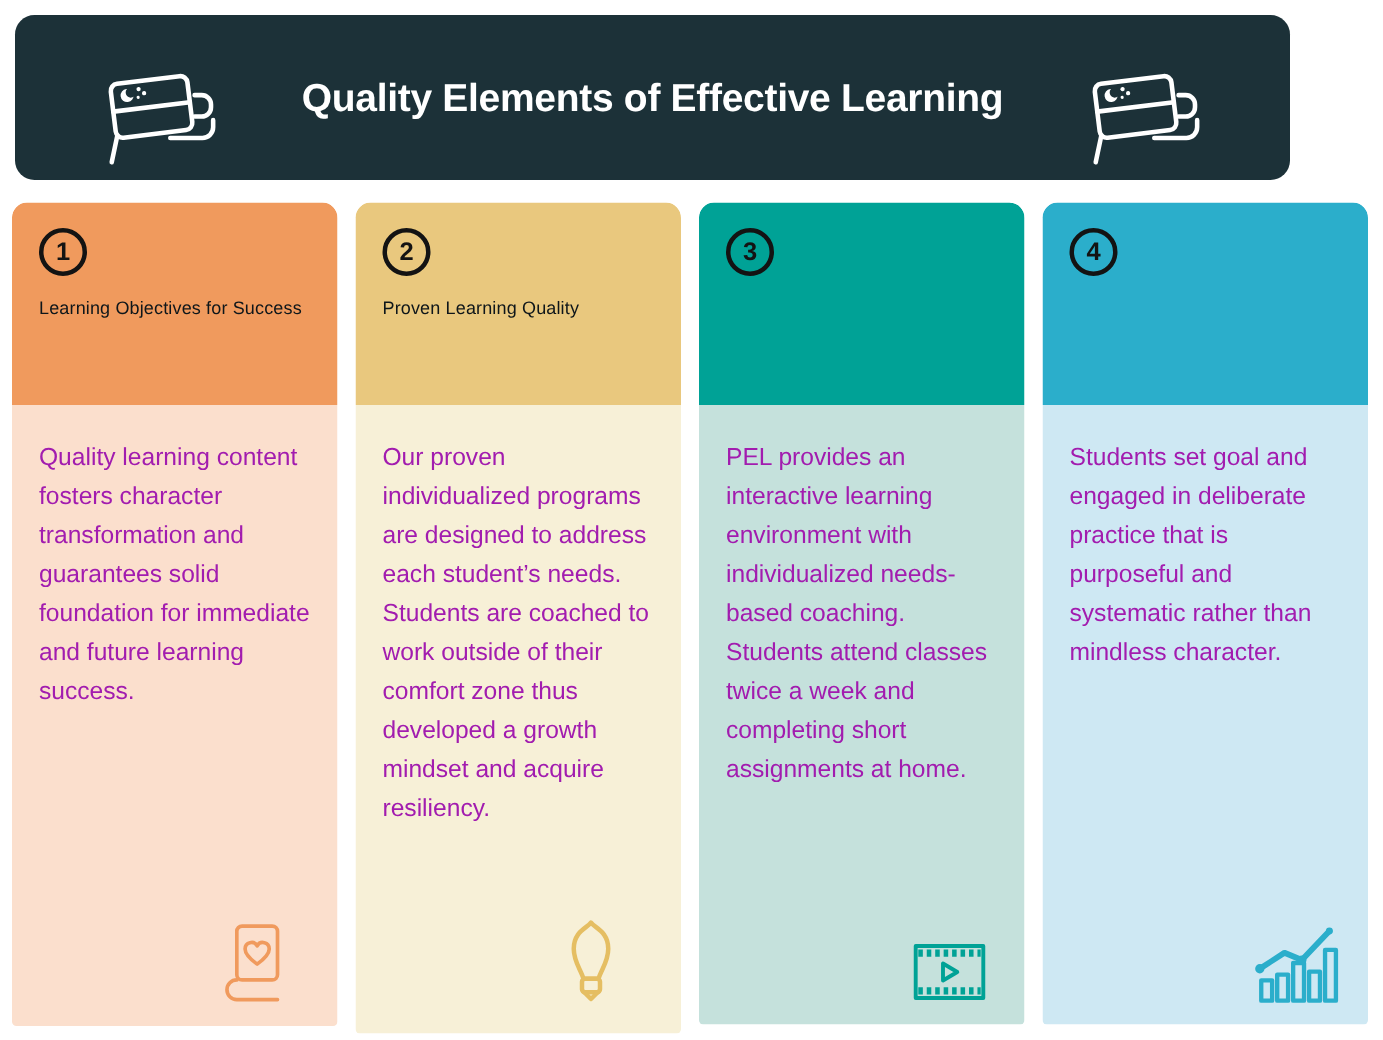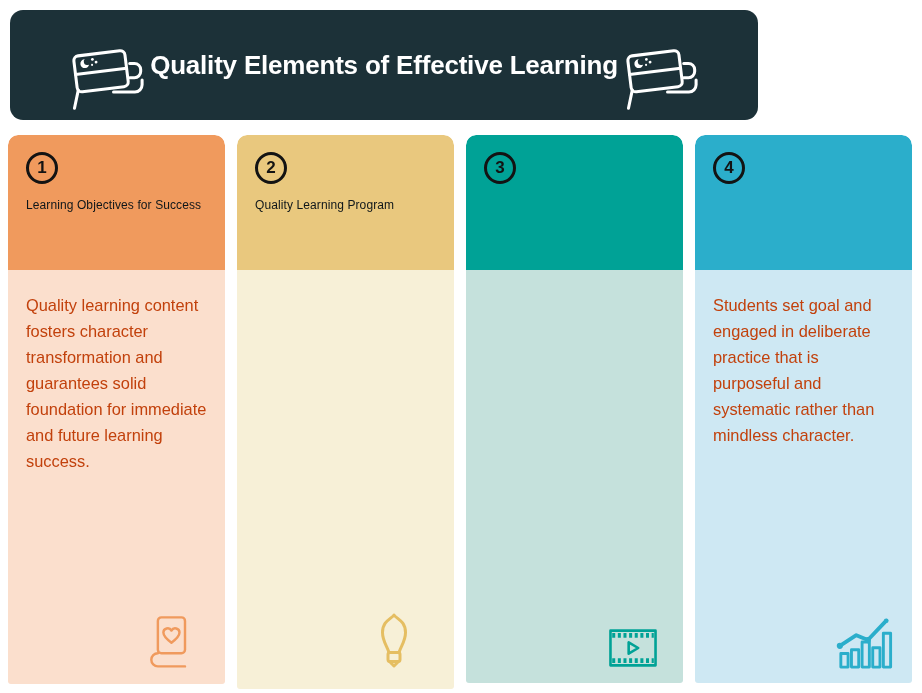--- a/index.html
+++ b/index.html
@@ -1,36 +1,36 @@
 <!DOCTYPE html>
 <html><head>
 <meta charset="utf-8">
 <style>
   html,body{margin:0;padding:0;background:#ffffff;}
   body{font-family:"Liberation Sans", sans-serif; -webkit-font-smoothing:antialiased;}
   .canvas{position:relative;width:922px;height:693px;background:#ffffff;overflow:hidden;}
 
   
-  .banner{position:absolute;left:10px;top:10px;width:748px;height:110px;
+  .banner{position:absolute;left:10px;top:10px;width:850px;height:110px;
           border-radius:13px;display:flex;align-items:center;justify-content:center;}
   .banner-title{color:#ffffff;font-size:26px;font-weight:bold;letter-spacing:-0.2px;text-align:center;}
   .flag{position:absolute;top:22px;width:88px;height:80px;color:#ffffff;}
   .flag.left{left:50px;}
   .flag.right{right:56px;}
 
   
   .cols{position:absolute;left:8px;top:135px;width:906px;display:flex;gap:12px;align-items:flex-start;}
   .col{width:217px;display:flex;flex-direction:column;border-radius:10px 10px 3px 3px;overflow:hidden;}
   .col-header{height:135px;box-sizing:border-box;padding:17px 18px 0 18px;border-radius:10px 10px 0 0;}
   .num-circle{width:32px;height:32px;border:3px solid #131313;border-radius:50%;
               display:flex;align-items:center;justify-content:center;
               font-size:17px;font-weight:bold;color:#131313;box-sizing:border-box;}
   .col-title{margin:13px 0 0 0;font-size:12px;line-height:1.42;font-weight:normal;color:#0e161a;letter-spacing:0.1px;}
   .col-body{position:relative;flex:1;box-sizing:border-box;padding:22px 17px 70px 18px;}
-  .col-text{margin:0;font-size:16.4px;line-height:1.585;color:#c2410c;}
+  .col-text{margin:0;font-size:16.4px;line-height:1.585;color:#a21caf;}
   .col-icon{position:absolute;bottom:13px;}
   .c1 .col-icon{right:26px;width:56px;height:60px;}
   .c2 .col-icon{right:38px;width:44px;height:64px;}
   .c3 .col-icon{right:24px;width:52px;height:44px;}
   .c4 .col-icon{right:15px;width:64px;height:58px;}
   .c1{height:549px;}
   .c2{height:554px;}
   .c3{height:548px;}
   .c4{height:548px;}
   svg{display:block;}
@@ -95,40 +95,42 @@
           </svg>
         </span>
       </div>
     </div>
 
     <div class="col c2">
       <div class="col-header" style="background-color: rgb(233, 200, 126);">
         <div class="num-circle">
             <span>2</span>
           </div>
-        <h2 class="col-title">Quality Learning Program</h2>
+        <h2 class="col-title">Proven Learning Quality</h2>
       </div>
       <div class="col-body" style="background-color: rgb(247, 240, 215);">
+        <p class="col-text">Our proven individualized programs are designed to address each student’s needs. Students are coached to work outside of their comfort zone thus developed a growth mindset and acquire resiliency.</p>
         <span class="col-icon" style="color: rgb(229, 190, 98);">
           <svg viewBox="0 0 44 64" width="44" height="64" fill="none" stroke="currentColor" stroke-width="3" stroke-linecap="round" stroke-linejoin="round">
             <path d="M22 3 c2.6 3.8 11.5 6 11.5 17.5 c0 8.5 -4.5 13.5 -6.5 20 h-10 c-2 -6.5 -6.5 -11.5 -6.5 -20 c0 -11.5 8.9 -13.7 11.5 -17.5 z"></path>
             <rect x="16" y="40.5" width="12" height="9" rx="2"></rect>
             <path d="M17.5 49.5 l4.5 4.5 l4.5 -4.5"></path>
           </svg>
         </span>
       </div>
     </div>
 
     <div class="col c3">
       <div class="col-header" style="background-color: rgb(0, 162, 150);">
         <div class="num-circle">
             <span>3</span>
           </div>
       </div>
       <div class="col-body" style="background-color: rgb(197, 225, 220);">
+        <p class="col-text">PEL provides an interactive learning environment with individualized needs-based coaching. Students attend classes twice a week and completing short assignments at home.</p>
         <span class="col-icon" style="color: rgb(0, 162, 150);">
           <svg viewBox="0 0 60 48" width="52" height="44" fill="none" stroke="currentColor" stroke-width="3" stroke-linejoin="round">
             <rect x="4" y="4" width="52" height="40"></rect>
             <line x1="6" y1="9.5" x2="54" y2="9.5" stroke-width="5.5" stroke-dasharray="3.5 3"></line>
             <line x1="6" y1="38.5" x2="54" y2="38.5" stroke-width="5.5" stroke-dasharray="3.5 3"></line>
             <path d="M25 17.5 v13 l11 -6.5 z" stroke-linecap="round"></path>
           </svg>
         </span>
       </div>
     </div>

